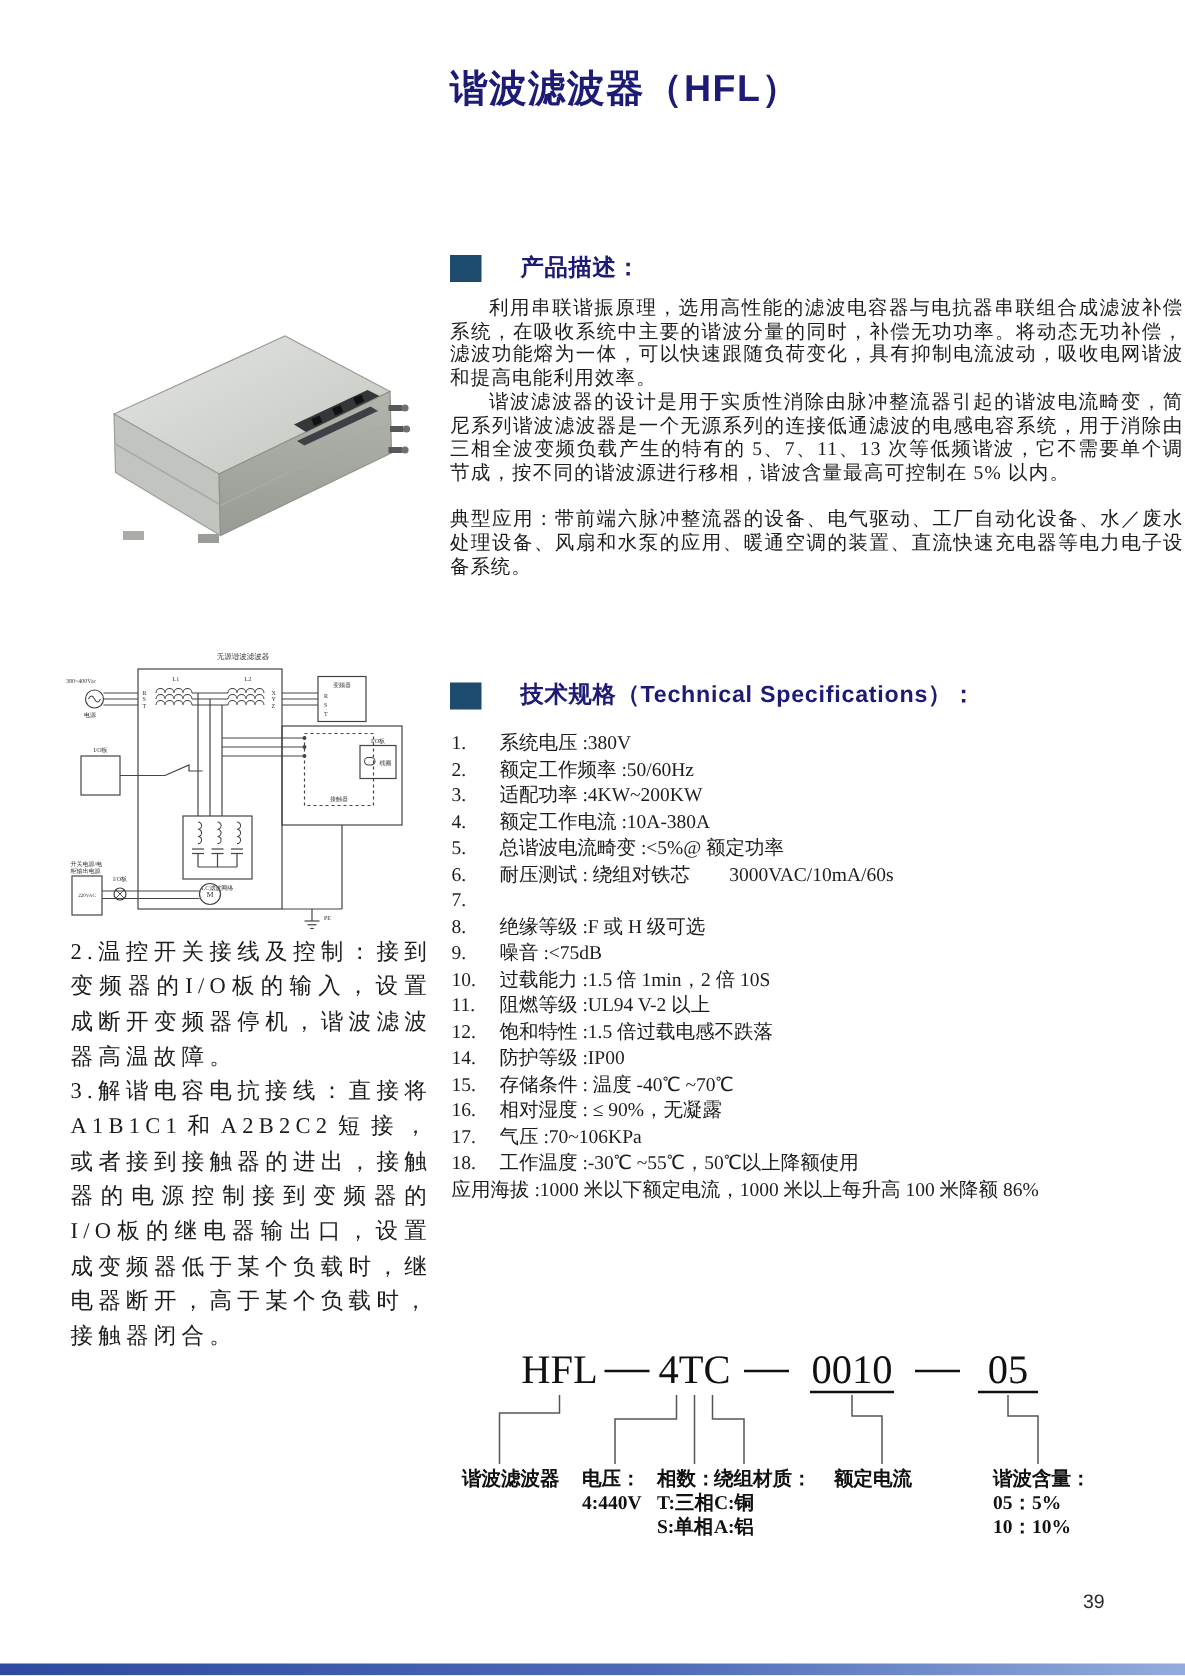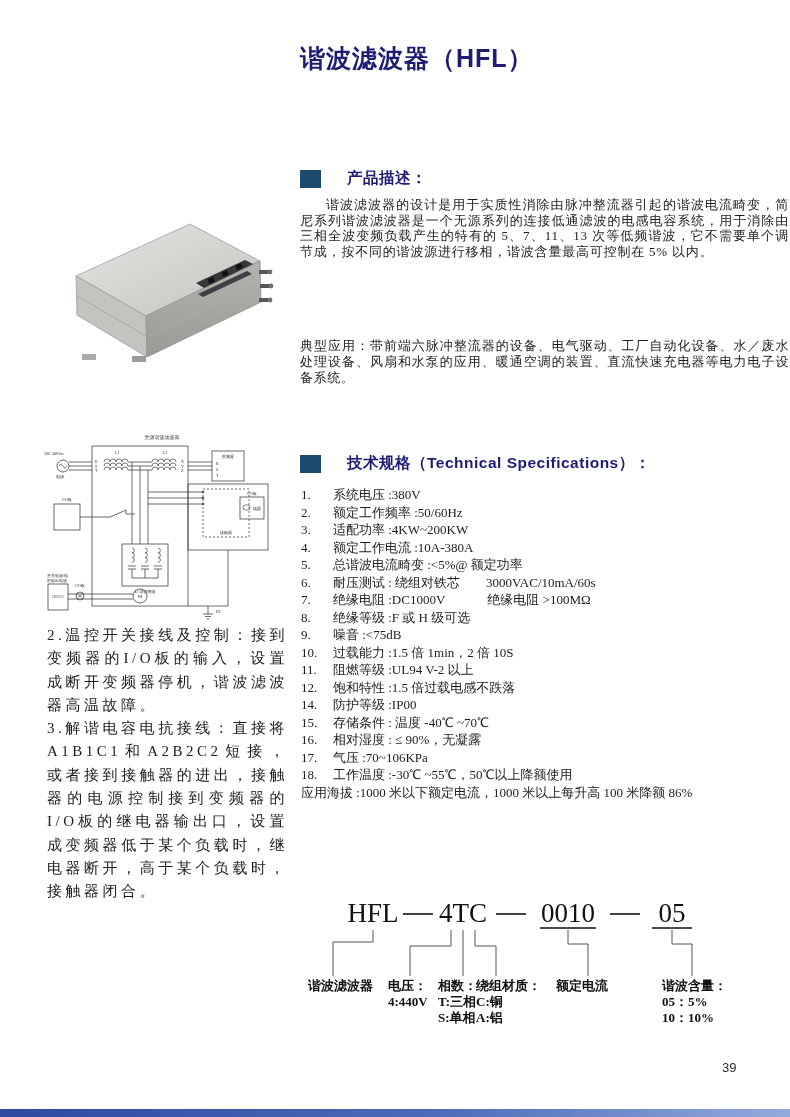--- a/index.html
+++ b/index.html
@@ -58,20 +58,21 @@
 <div class="page">
 
   <h1 class="title">谐波滤波器（HFL）</h1>
 
   <div class="sec-header" id="desc-header">
     <span class="sq"></span>
     <span class="sec-title">产品描述：</span>
   </div>
 
   <div class="body-block" id="desc-text">
+    <p>利用串联谐振原理，选用高性能的滤波电容器与电抗器串联组合成滤波补偿系统，在吸收系统中主要的谐波分量的同时，补偿无功功率。将动态无功补偿，滤波功能熔为一体，可以快速跟随负荷变化，具有抑制电流波动，吸收电网谐波和提高电能利用效率。</p>
     <p>谐波滤波器的设计是用于实质性消除由脉冲整流器引起的谐波电流畸变，简尼系列谐波滤波器是一个无源系列的连接低通滤波的电感电容系统，用于消除由三相全波变频负载产生的特有的 5、7、11、13 次等低频谐波，它不需要单个调节成，按不同的谐波源进行移相，谐波含量最高可控制在 5% 以内。</p>
   </div>
   <p class="body-block" id="apps-text">典型应用：带前端六脉冲整流器的设备、电气驱动、工厂自动化设备、水／废水处理设备、风扇和水泵的应用、暖通空调的装置、直流快速充电器等电力电子设备系统。</p>
 
   <svg id="product-photo" width="245" height="175" viewBox="0 0 245 175">
     <defs>
       <linearGradient id="gTop" x1="0" y1="0" x2="1" y2="1">
         <stop offset="0" stop-color="#e3e5e2"></stop>
           <stop offset="1" stop-color="#c3c5c0"></stop>
       </linearGradient>
@@ -238,21 +239,20 @@
     <div class="spec-row">
         <span class="spec-no">5.</span>
         <span class="spec-text">总谐波电流畸变 :&lt;5%@ 额定功率</span>
       </div>
     <div class="spec-row">
         <span class="spec-no">6.</span>
         <span class="spec-text">耐压测试 : 绕组对铁芯　　3000VAC/10mA/60s</span>
       </div>
     <div class="spec-row">
         <span class="spec-no">7.</span>
-        <span class="spec-text">绝缘电阻 :DC1000V　　　 绝缘电阻 &gt;100MΩ</span>
       </div>
     <div class="spec-row">
         <span class="spec-no">8.</span>
         <span class="spec-text">绝缘等级 :F 或 H 级可选</span>
       </div>
     <div class="spec-row">
         <span class="spec-no">9.</span>
         <span class="spec-text">噪音 :&lt;75dB</span>
       </div>
     <div class="spec-row">

